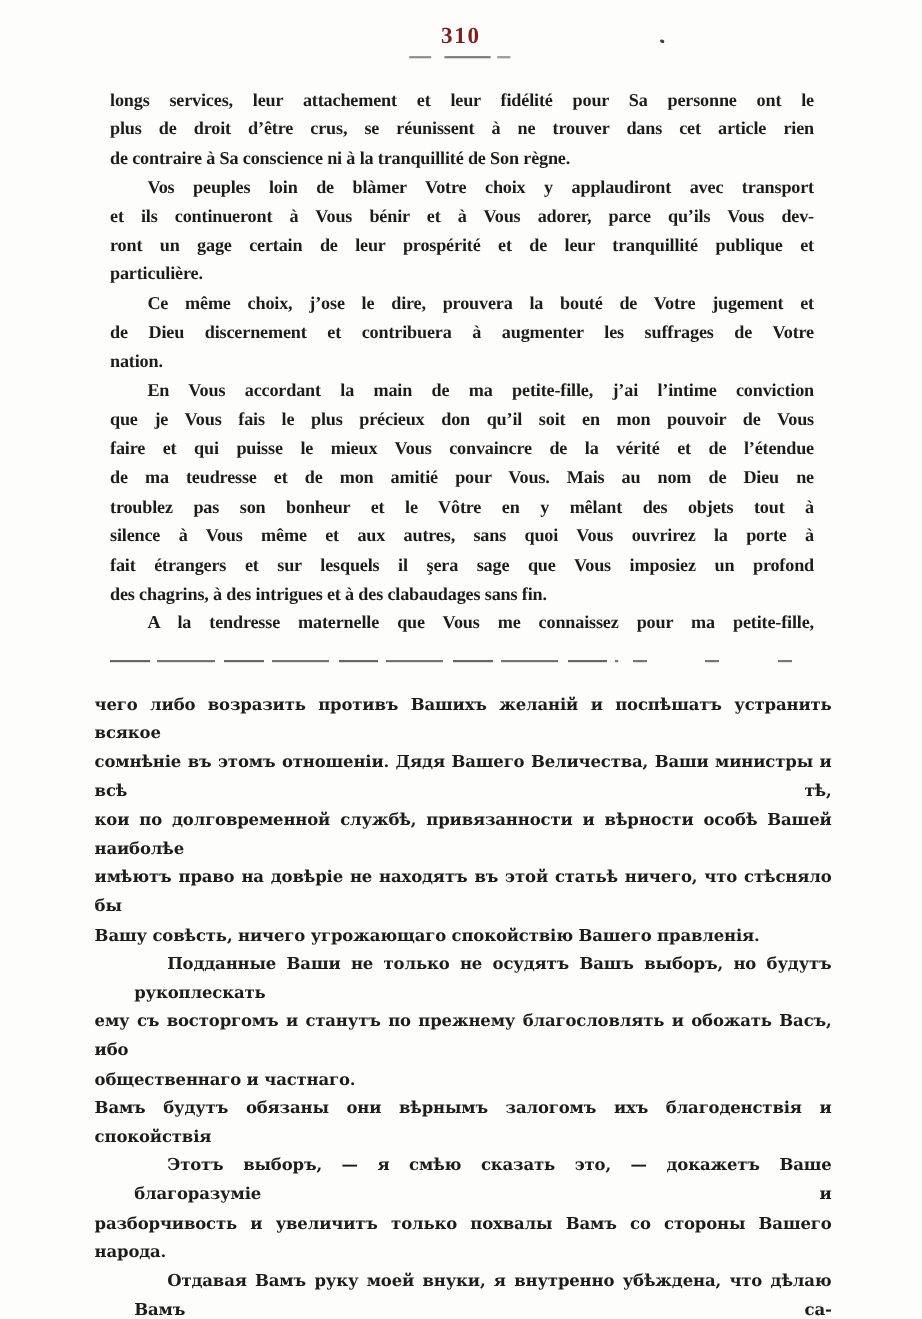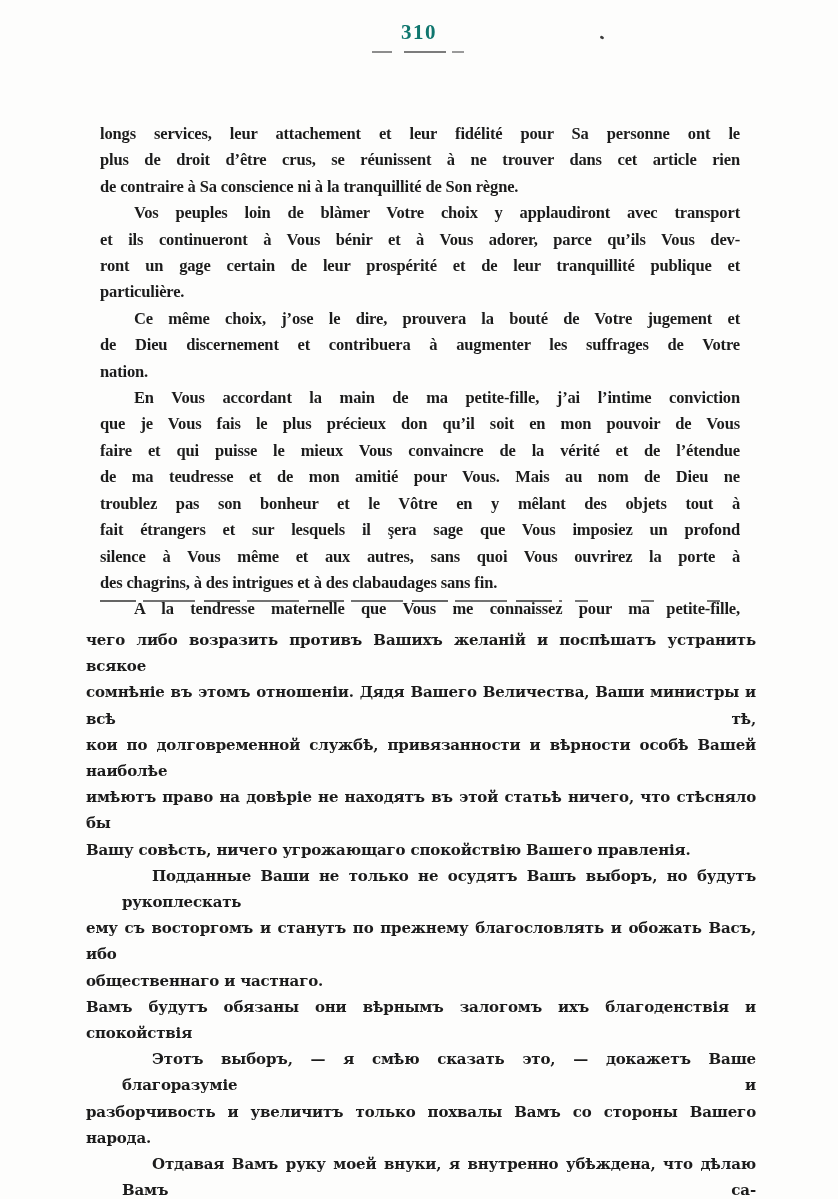--- a/index.html
+++ b/index.html
@@ -18,21 +18,21 @@
   }
   .pagenum {
     position: absolute;
     top: 20px;
     left: 0;
     right: 0;
     text-align: center;
     font-size: 21px;
     font-weight: bold;
     letter-spacing: 1.5px;
-    color: #0f766e;
+    color: #7f1d1d;
   }
   .num-dash {
     position: absolute;
     height: 2px;
     background: #8d8d8d;
     top: 51px;
   }
   .num-dash.d1 { left: 372px; width: 20px; }
   .num-dash.d2 { left: 404px; width: 42px; background: #7c7c7c; }
   .num-dash.d3 { left: 452px; width: 12px; background: #9a9a9a; }
@@ -49,21 +49,20 @@
   .textblock { position: absolute; }
   .fr-block {
     left: 100px;
     top: 78px;
     width: 640px;
     font-size: 16.5px;
     line-height: 26.4px;
     font-weight: bold;
     letter-spacing: -0.15px;
     color: #1c1c1c;
-    margin-top: 43px;
   }
   .ru-block {
     left: 86px;
     top: 627px;
     width: 670px;
     font-family: "DejaVu Serif", serif;
     font-size: 15px;
     line-height: 26.2px;
     font-weight: bold;
     letter-spacing: -0.15px;
@@ -127,22 +126,22 @@
         <div class="line jl ind">Ce même choix, j’ose le dire, prouvera la bouté de Votre jugement et</div>
         <div class="line jl">de Dieu discernement et contribuera à augmenter les suffrages de Votre</div>
         <div class="line">nation.</div>
       </div>
       <div class="para">
         <div class="line jl ind">En Vous accordant la main de ma petite-fille, j’ai l’intime conviction</div>
         <div class="line jl">que je Vous fais le plus précieux don qu’il soit en mon pouvoir de Vous</div>
         <div class="line jl">faire et qui puisse le mieux Vous convaincre de la vérité et de l’étendue</div>
         <div class="line jl">de ma teudresse et de mon amitié pour Vous. Mais au nom de Dieu ne</div>
         <div class="line jl">troublez pas son bonheur et le Vôtre en y mêlant des objets tout à</div>
+        <div class="line jl">silence à Vous même et aux autres, sans quoi Vous ouvrirez la porte à</div>
         <div class="line jl">fait étrangers et sur lesquels il şera sage que Vous imposiez un profond</div>
-        <div class="line jl">silence à Vous même et aux autres, sans quoi Vous ouvrirez la porte à</div>
         <div class="line">des chagrins, à des intrigues et à des clabaudages sans fin.</div>
       </div>
       <div class="para">
         <div class="line jl ind">A la tendresse maternelle que Vous me connaissez pour ma petite-fille,</div>
       </div>
     </div>
 
   <div class="divider-seg main"></div>
   <div class="divider-seg sparse"></div>
 

